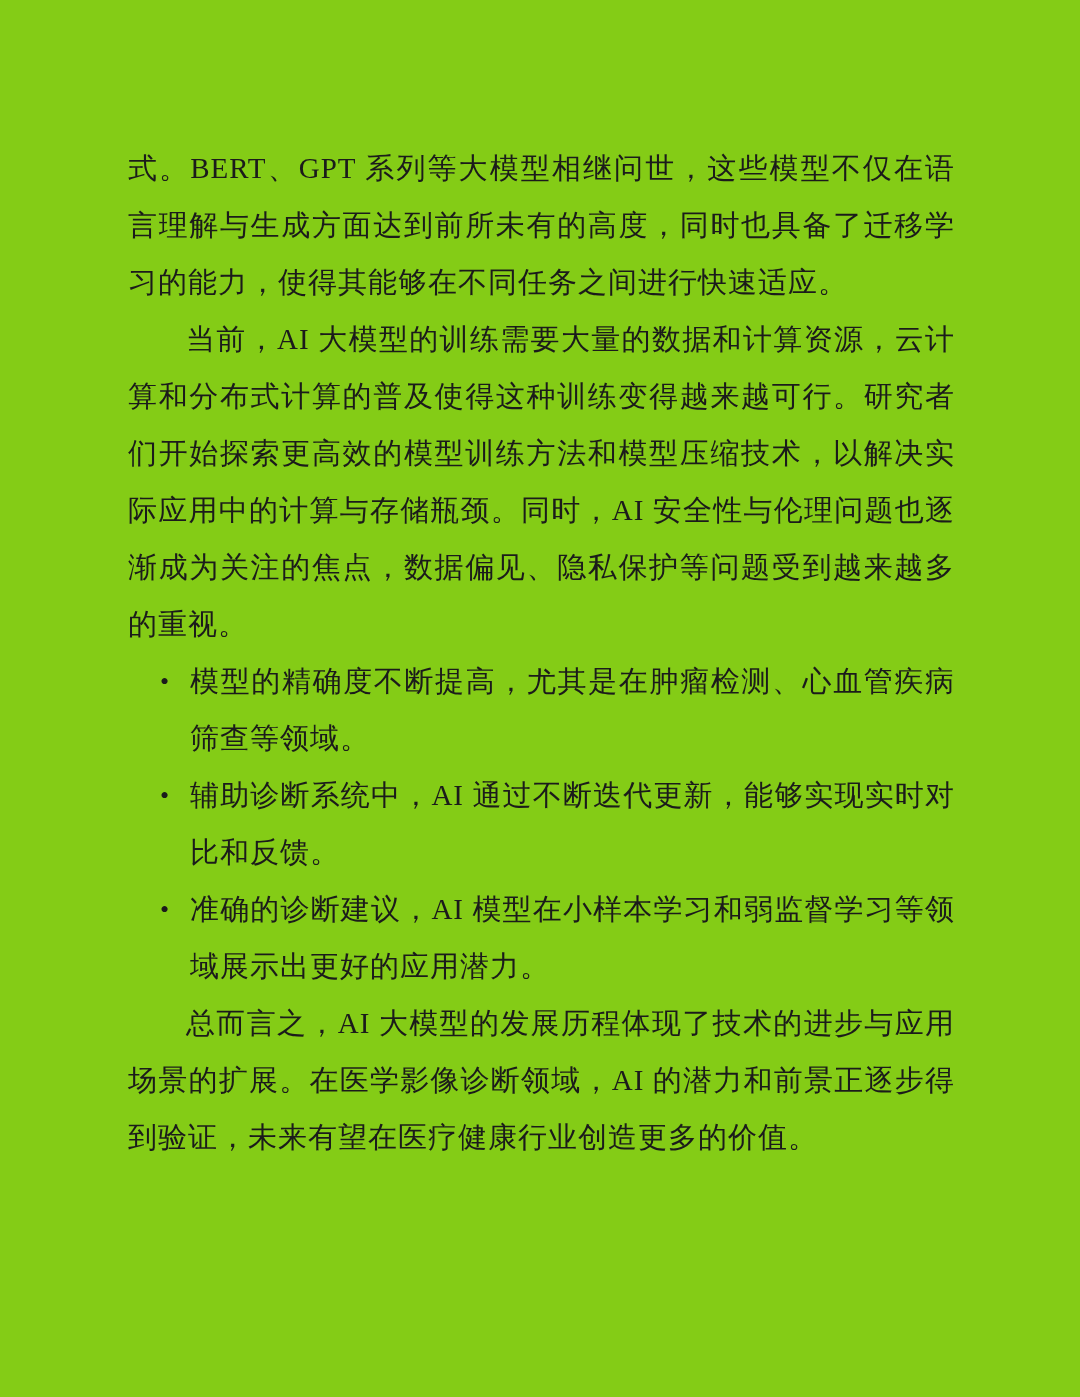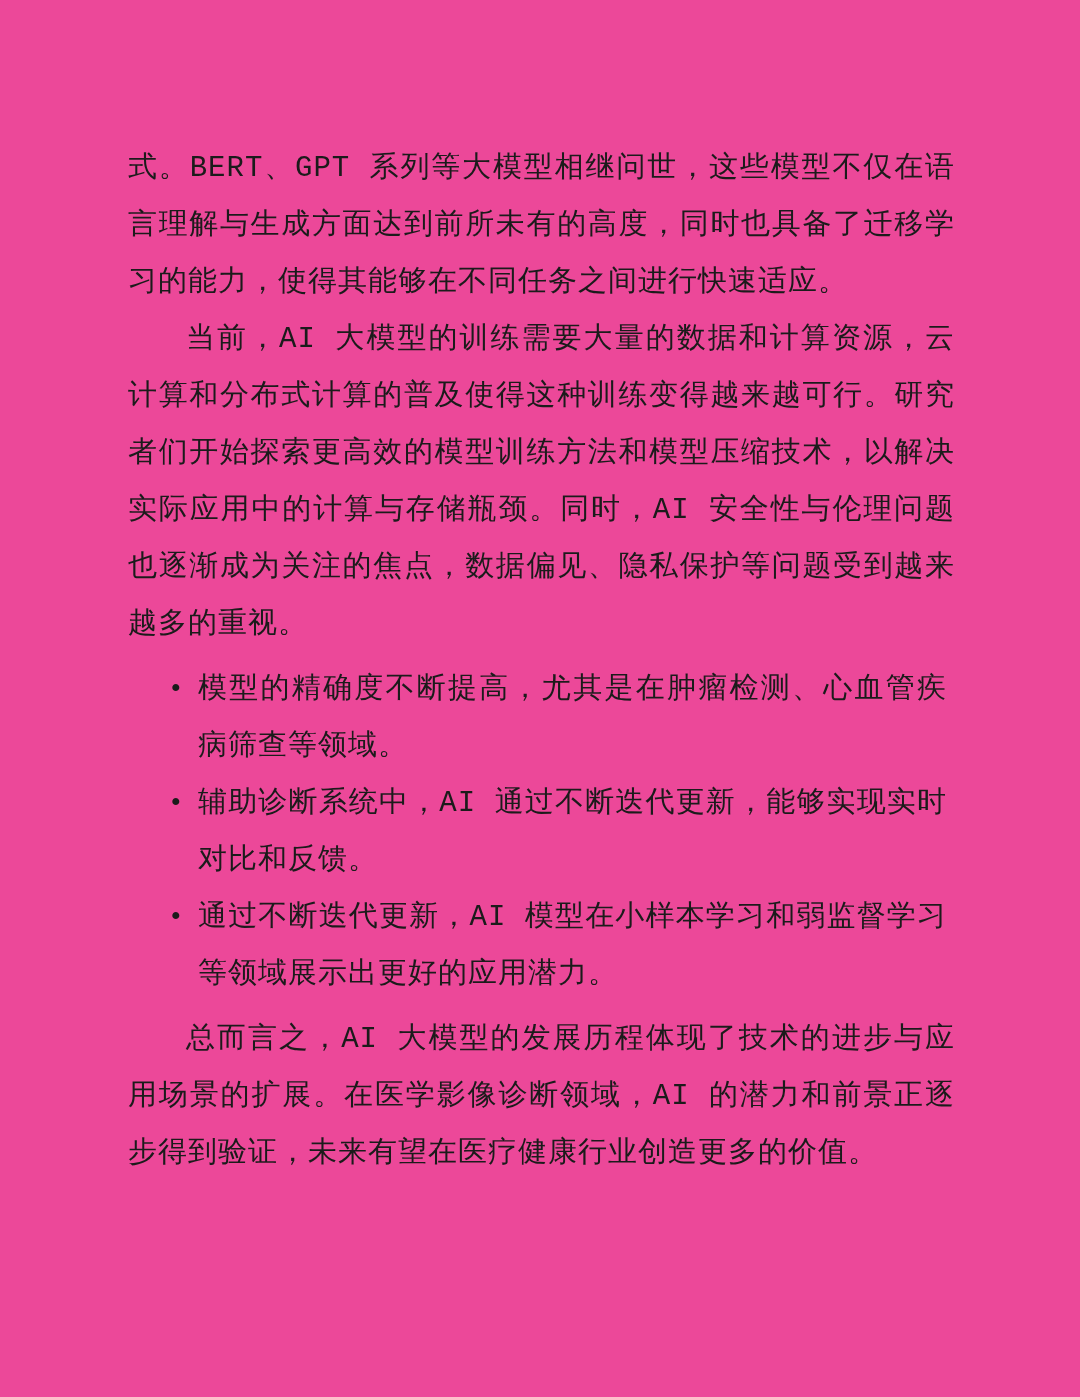--- a/index.html
+++ b/index.html
@@ -4,42 +4,42 @@
 <style>
   html, body {
     margin: 0;
     padding: 0;
     background: #ffffff;
   }
   .page {
     width: 1080px;
     height: 1397px;
     margin: 0 auto;
-    background: #ec4899;
+    background: #84cc16;
     box-sizing: border-box;
     padding: 140px 125px 28px 128px;
-    font-family: Liberation Mono, monospace;
+    font-family: Liberation Serif, serif;
     color: #1b1b1b;
     overflow: hidden;
   }
   .doc-body {
     font-size: 29px;
     line-height: 57px;
     text-align: justify;
     letter-spacing: 1px;
   }
   p.para {
     margin: 0;
     padding: 0;
   }
   p.para.indent {
     text-indent: 2em;
   }
   ul.bullet-list {
-    margin: 8px;
+    margin: 0;
     padding: 0 0 0 62px;
     list-style: none;
   }
   ul.bullet-list li {
     position: relative;
     margin: 0;
     padding: 0;
   }
   ul.bullet-list li::before {
     content: "•";
@@ -57,19 +57,19 @@
   <div class="doc-body">
 
     <p class="para">式。BERT、GPT 系列等大模型相继问世，这些模型不仅在语言理解与生成方面达到前所未有的高度，同时也具备了迁移学习的能力，使得其能够在不同任务之间进行快速适应。</p>
 
     <p class="para indent">当前，AI 大模型的训练需要大量的数据和计算资源，云计算和分布式计算的普及使得这种训练变得越来越可行。研究者们开始探索更高效的模型训练方法和模型压缩技术，以解决实际应用中的计算与存储瓶颈。同时，AI 安全性与伦理问题也逐渐成为关注的焦点，数据偏见、隐私保护等问题受到越来越多的重视。</p>
 
 
     <ul class="bullet-list">
       <li>模型的精确度不断提高，尤其是在肿瘤检测、心血管疾病筛查等领域。</li>
       <li>辅助诊断系统中，AI 通过不断迭代更新，能够实现实时对比和反馈。</li>
-      <li>通过不断迭代更新，AI 模型在小样本学习和弱监督学习等领域展示出更好的应用潜力。</li>
+      <li>准确的诊断建议，AI 模型在小样本学习和弱监督学习等领域展示出更好的应用潜力。</li>
     </ul>
 
     <p class="para indent">总而言之，AI 大模型的发展历程体现了技术的进步与应用场景的扩展。在医学影像诊断领域，AI 的潜力和前景正逐步得到验证，未来有望在医疗健康行业创造更多的价值。</p>
 
   </div>
 </div>
 
 </body></html>

